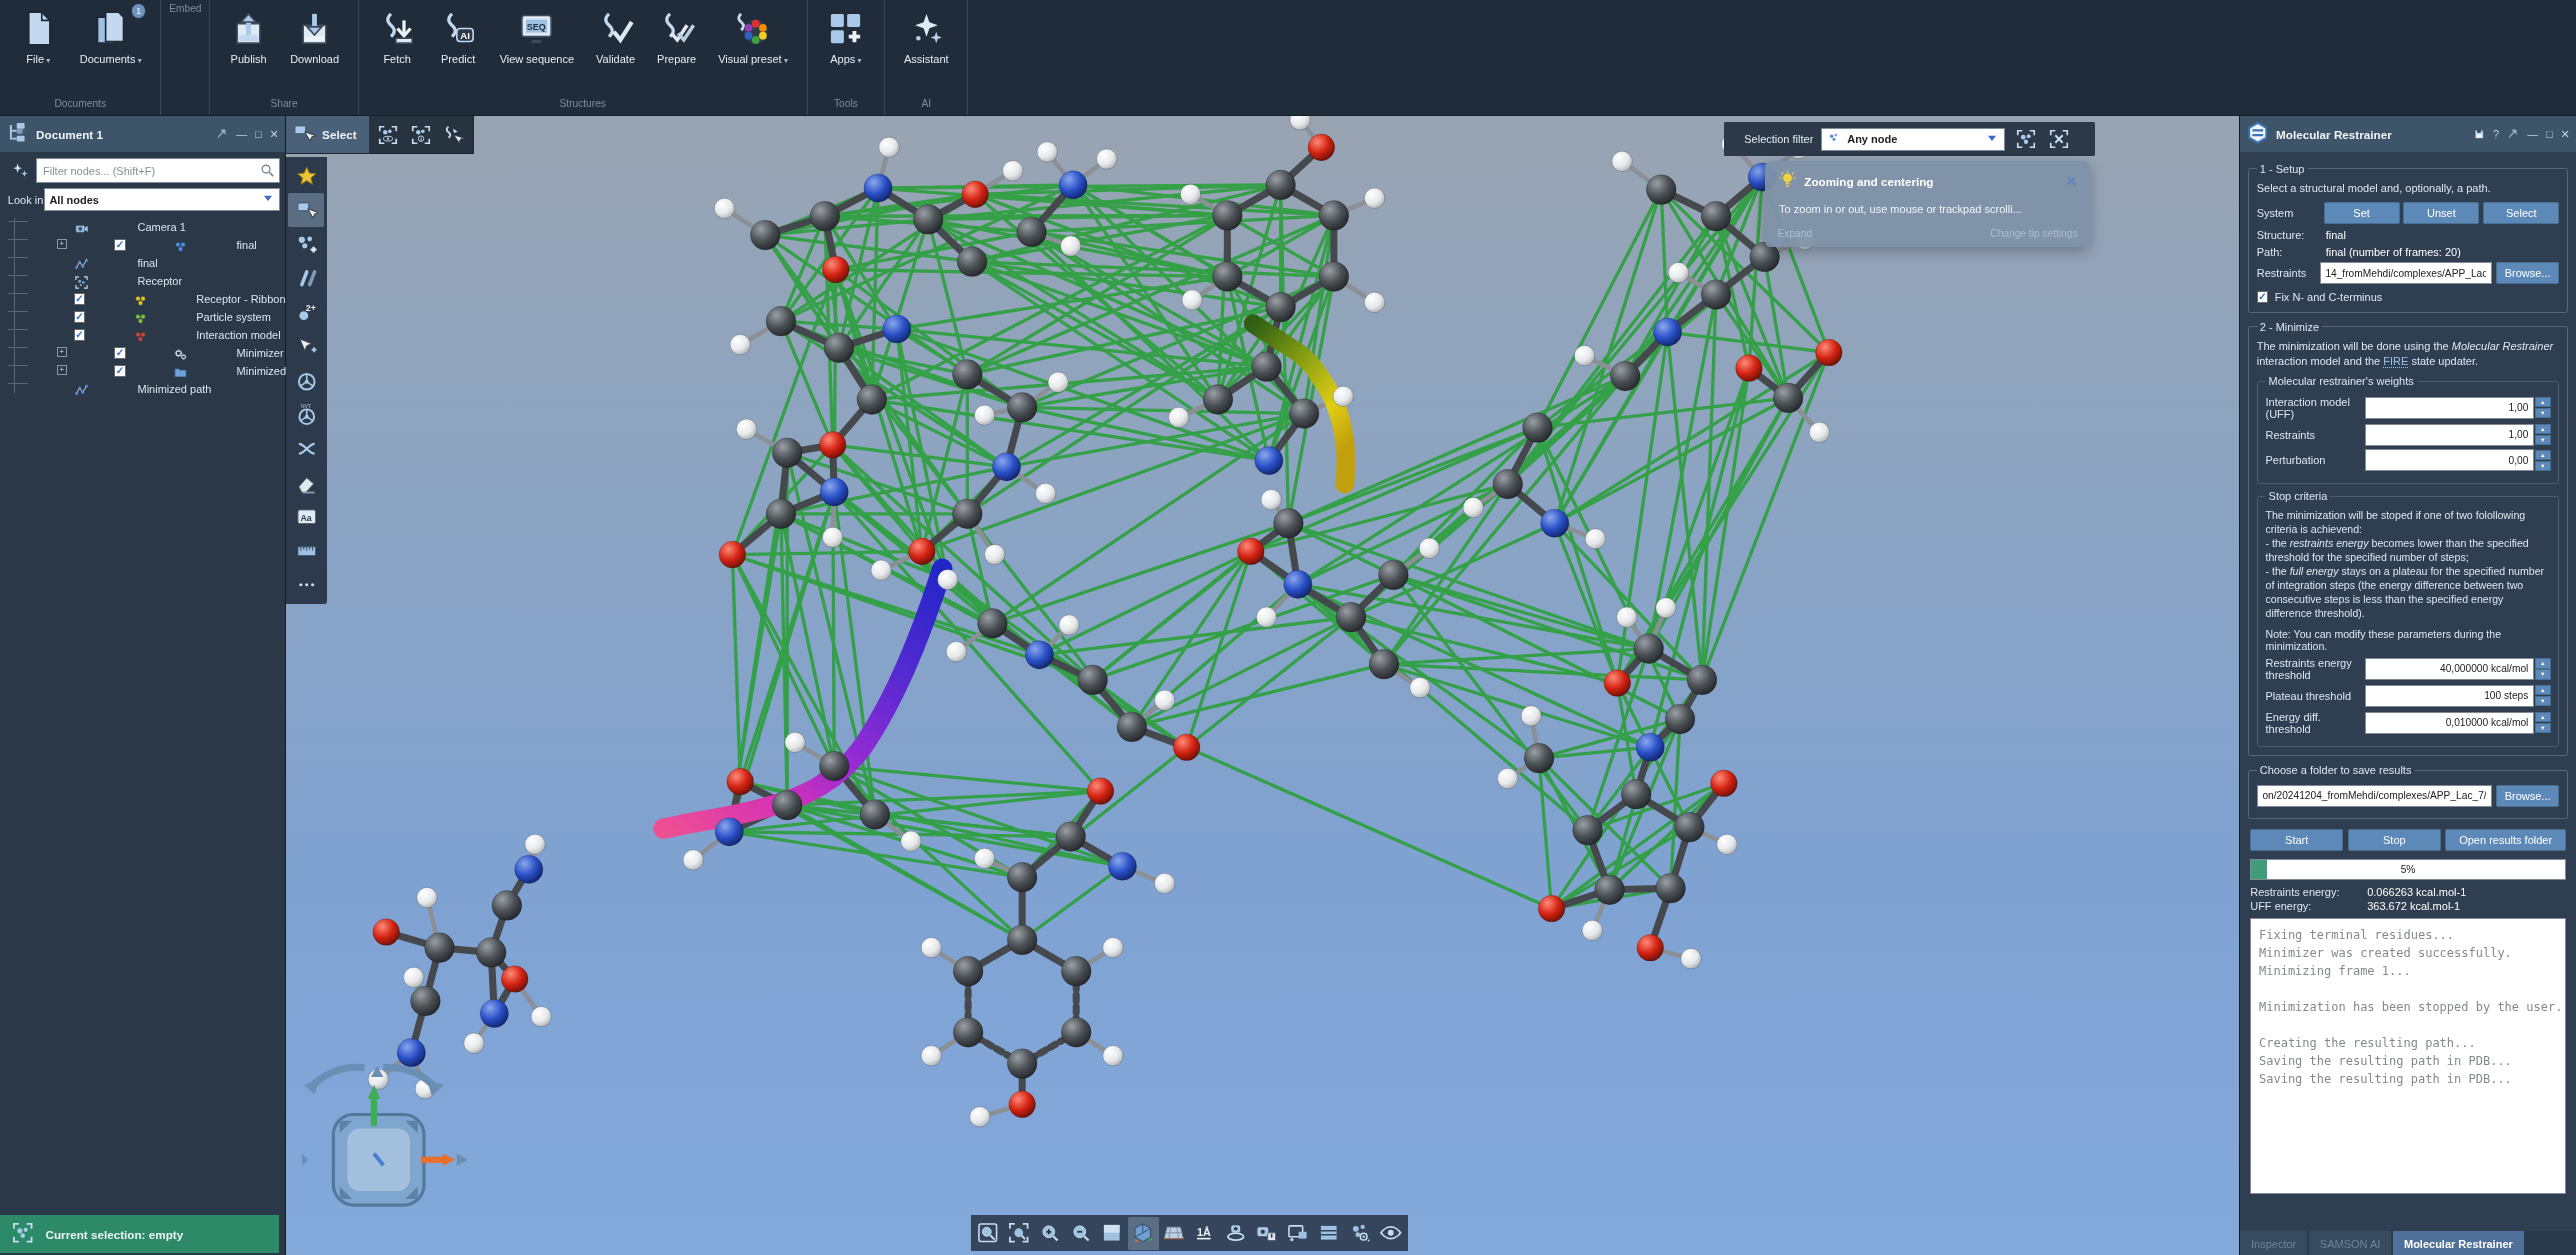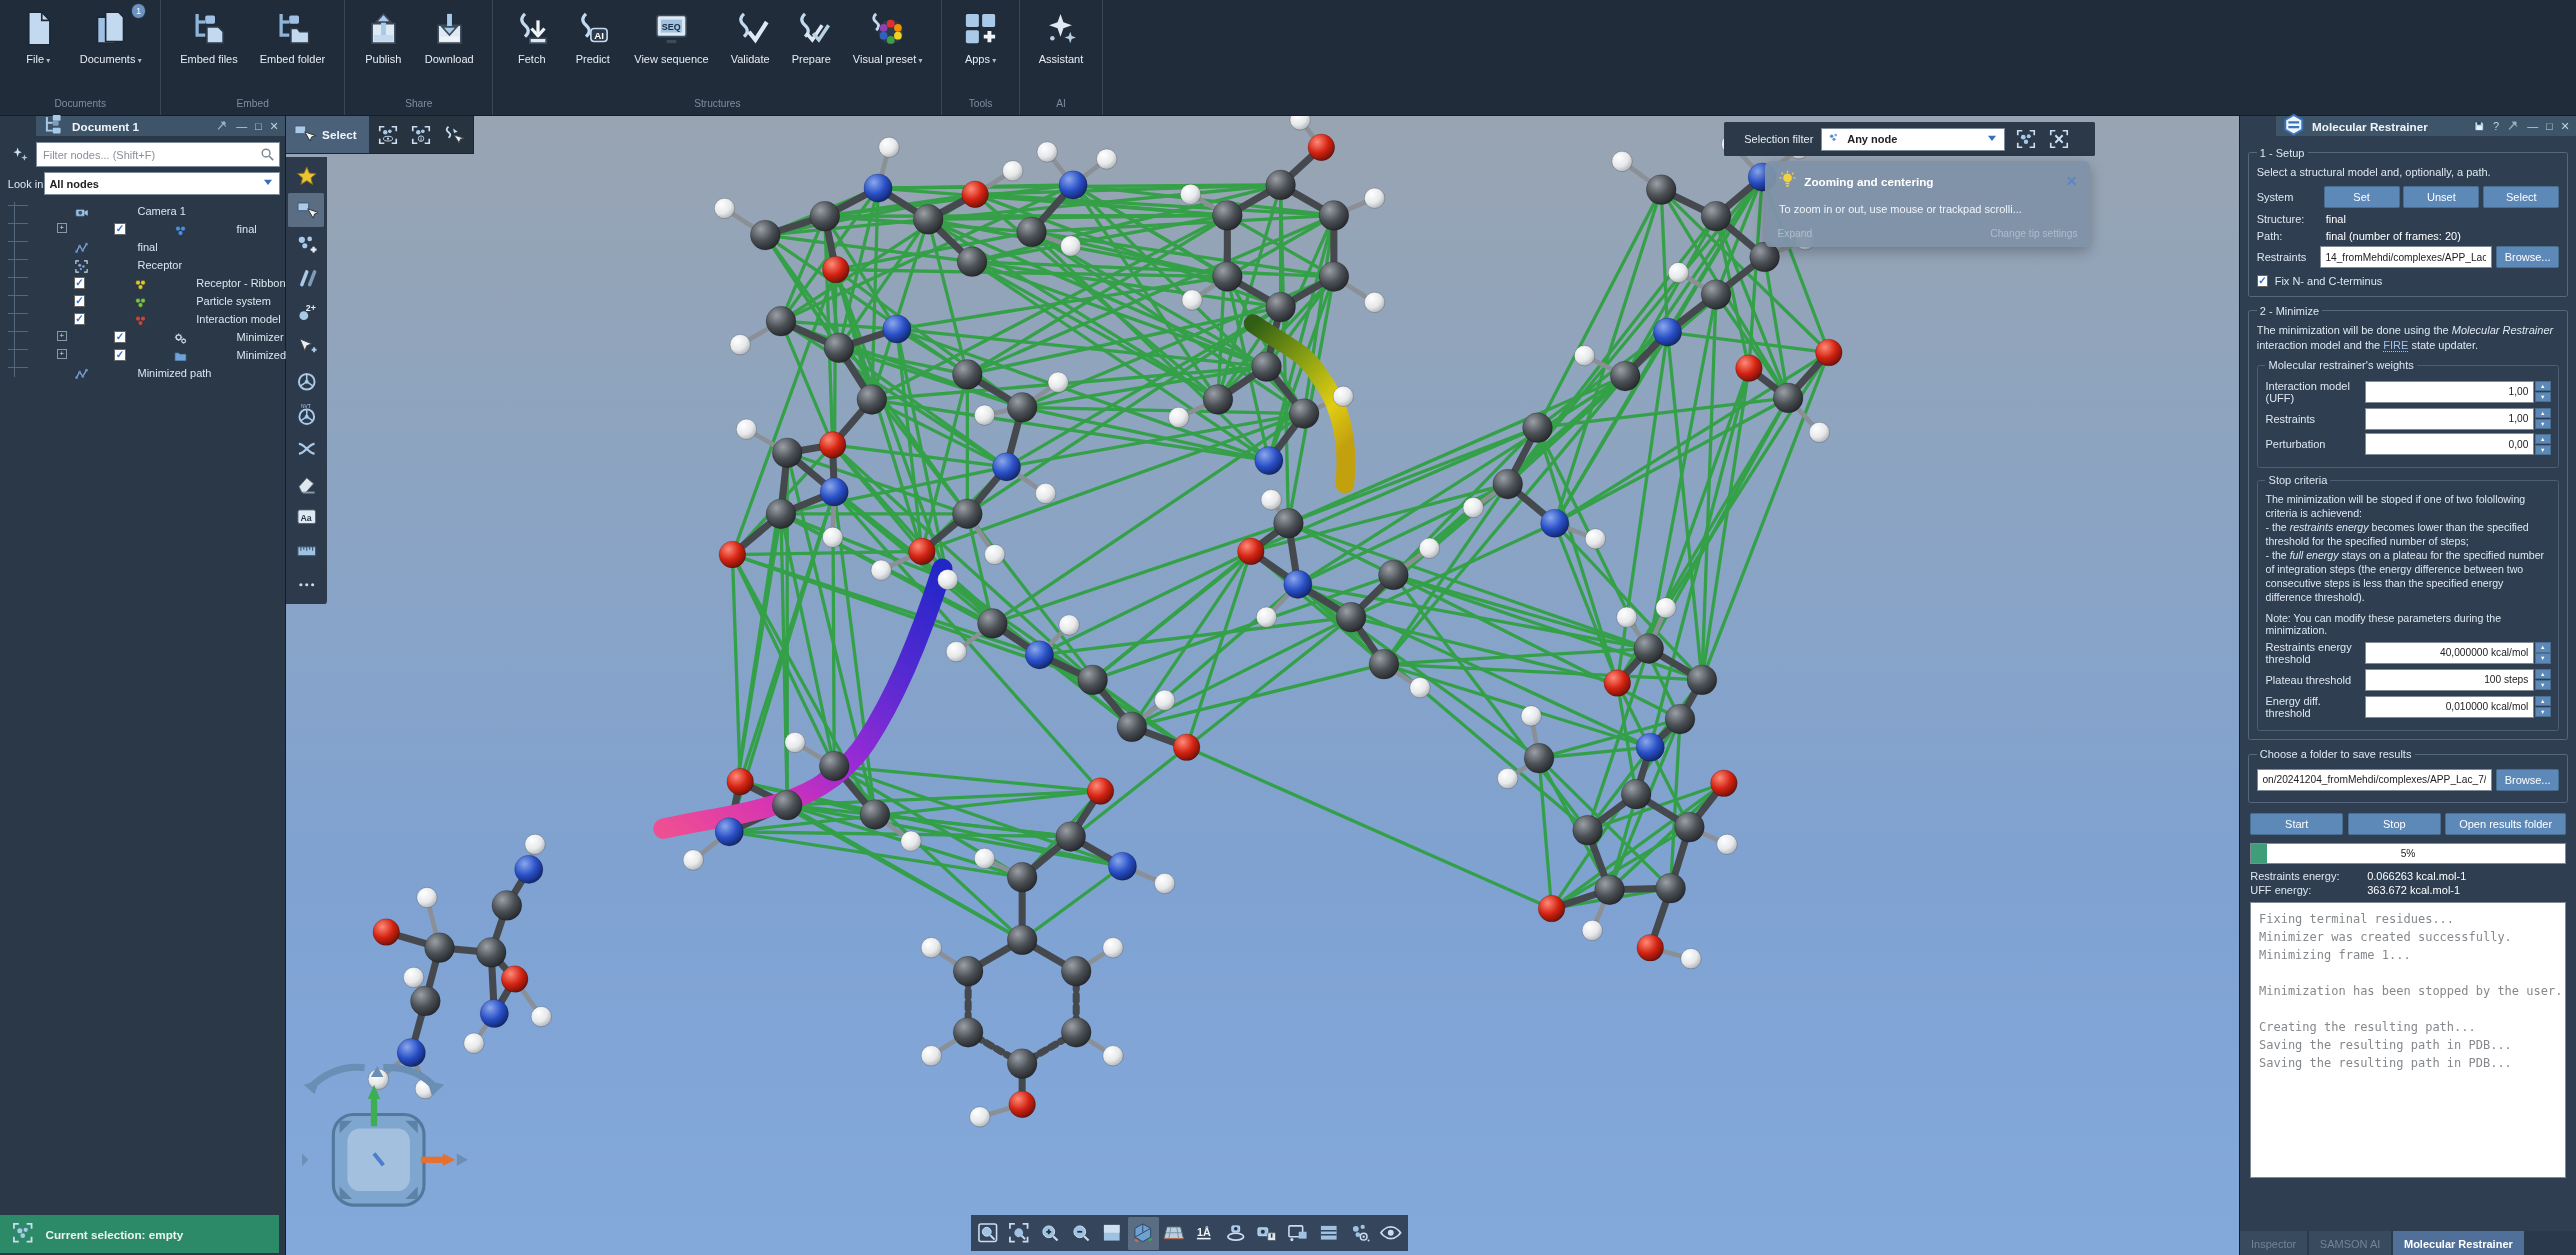--- a/index.html
+++ b/index.html
@@ -11,21 +11,21 @@
   .ritems{display:flex;flex:1;}
   .rbtn{position:relative;display:flex;flex-direction:column;align-items:center;padding:9.4px 11px 1.6px;min-width:58px;cursor:default;}
   .rbtn .ric{width:39px;height:39px;}
   .rbtn .ric svg{width:39px;height:39px;}
   .rlabel{margin-top:4.7px;font-size:11px;color:#e6edf5;white-space:nowrap;}
   .rarrow{font-size:7.8px;color:#aebacb;margin-left:2.3px;}
   .rbadge{position:absolute;top:3.1px;right:6.3px;width:15.7px;height:15.7px;border-radius:50%;background:#6d94c0;border:1.6px solid #222d3b;color:#fff;font-size:8.6px;display:flex;align-items:center;justify-content:center;}
   .rgname{text-align:center;font-size:10.2px;color:#7e8da0;padding:3.1px 0 6.3px;}
   
   .leftpanel{position:absolute;left:0;top:116px;width:286px;height:1140px;background:#2b3847;border-right:0.8px solid #141d28;}
-  .ptitle{height:20px;background:#3e5469;display:flex;align-items:center;padding:0 6.3px;margin-left:36px;}
+  .ptitle{height:36px;background:#3e5469;display:flex;align-items:center;padding:0 6.3px;}
   .ptitle .picon svg{width:23.5px;height:23.5px;}
   .ptitle .pname{flex:1;margin-left:6.3px;font-size:11.7px;font-weight:bold;color:#f0f5fa;}
   .winbtn{color:#c2d2e0;font-size:11px;margin-left:7.8px;cursor:default;}
   .winbtn svg{width:12.5px;height:12.5px;}
   .filterrow{display:flex;align-items:center;margin:6.3px 4.7px 0;}
   .sparkbtn{width:31px;height:25px;display:flex;align-items:center;justify-content:center;}
   .sparkbtn svg{width:20.4px;height:20.4px;}
   .filterwrap{position:relative;flex:1;}
   .filterwrap input{width:100%;height:25px;border:0.8px solid #7c8c9c;background:#fff;color:#333;font-size:11px;padding:0 23.5px 0 6.3px;}
   .filterwrap input::placeholder{color:#8a8f96;}
@@ -143,40 +143,20 @@
                   <path d="M4 5h8l3 3v13H4z" fill="#9fc0e4" stroke="#1c2835"></path>
                   <path d="M9 2h8l3 3v15H9z" fill="#c3d9ef" stroke="#1c2835"></path>
                 </svg></span>
               <span class="rlabel">Documents<span class="rarrow">▾</span></span>
               <span class="rbadge">1</span>
             </div>
           </div>
           <div class="rgname">Documents</div>
         </div>
         <div class="rgroup">
-          <div class="ritems">
-            <div class="rbtn">
-              <span class="ric"><svg viewBox="0 0 24 24">
-                  <path d="M5 3v13h5" fill="none" stroke="#8fb4da" stroke-width="2"></path>
-                  <path d="M5 8h5" stroke="#8fb4da" stroke-width="2"></path>
-                  <rect x="10" y="4" width="6" height="5" rx="1" fill="#9fc0e4"></rect>
-                  <path d="M11 11h7l3 3v7H11z" fill="#c3d9ef" stroke="#2c3a4a"></path>
-                </svg></span>
-              <span class="rlabel">Embed files</span>
-            </div>
-            <div class="rbtn">
-              <span class="ric"><svg viewBox="0 0 24 24">
-                  <path d="M5 3v13h5" fill="none" stroke="#8fb4da" stroke-width="2"></path>
-                  <path d="M5 8h5" stroke="#8fb4da" stroke-width="2"></path>
-                  <rect x="10" y="4" width="6" height="5" rx="1" fill="#9fc0e4"></rect>
-                  <path d="M11 12h4l1.5 2H22v7H11z" fill="#c3d9ef" stroke="#2c3a4a"></path>
-                </svg></span>
-              <span class="rlabel">Embed folder</span>
-            </div>
-          </div>
           <div class="rgname">Embed</div>
         </div>
         <div class="rgroup">
           <div class="ritems">
             <div class="rbtn">
               <span class="ric"><svg viewBox="0 0 24 24">
                   <path d="M5 9h14v12H5z" fill="#dfe9f4" stroke="#3c4a5a"></path>
                   <rect x="6" y="16" width="12" height="4" fill="#c3d9ef"></rect>
                   <path d="M12 16V4" stroke="#a9c9e8" stroke-width="3"></path>
                   <path d="M7.5 8L12 3l4.5 5z" fill="#a9c9e8" stroke="#3c4a5a"></path>

